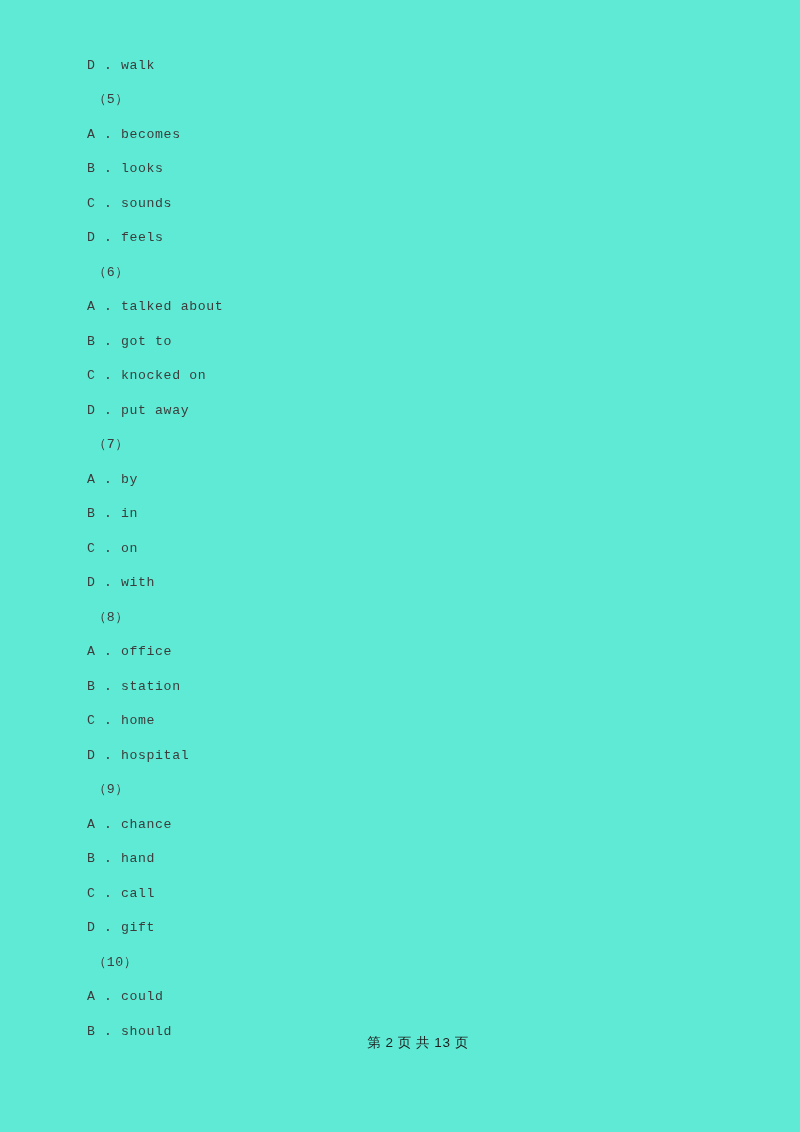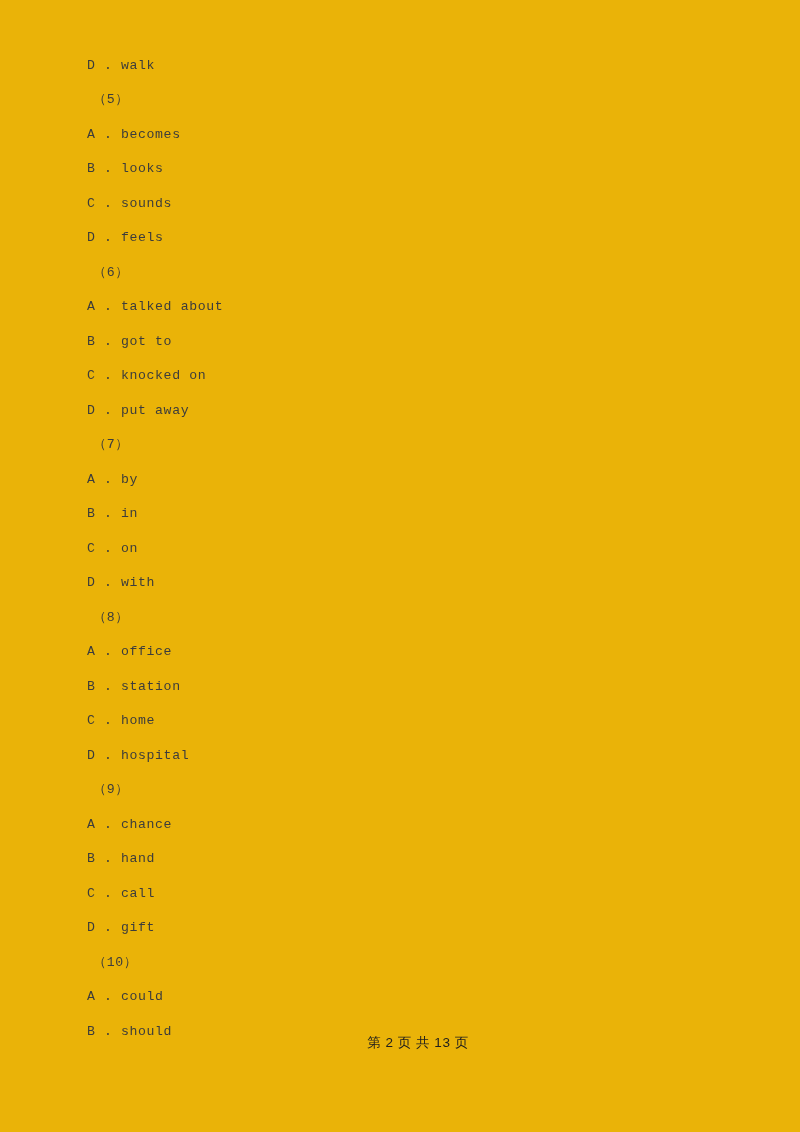--- a/index.html
+++ b/index.html
@@ -12,21 +12,21 @@
     height: 1132px;
     position: relative;
     overflow: hidden;
     font-family: "Liberation Mono", "DejaVu Sans Mono", monospace;
     -webkit-font-smoothing: antialiased;
   }
 
   .page {
     position: absolute;
     inset: 0;
-    background: #eab308;
+    background: #5eead4;
   }
 
   .doc-body {
     position: absolute;
     left: 0;
     top: 0;
     width: 800px;
   }
 
   

